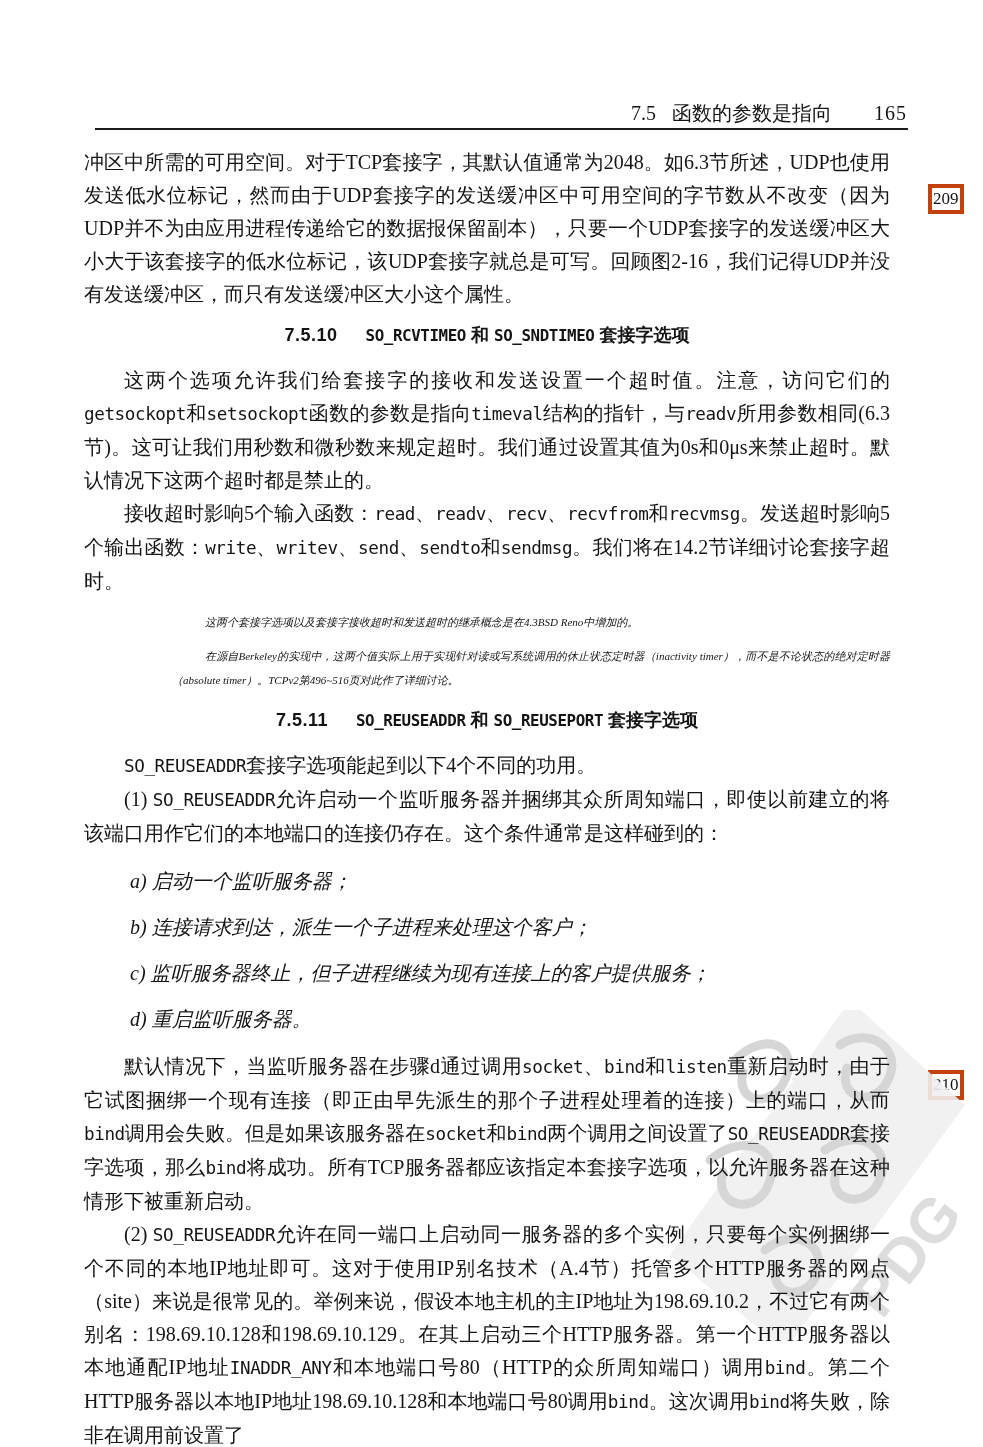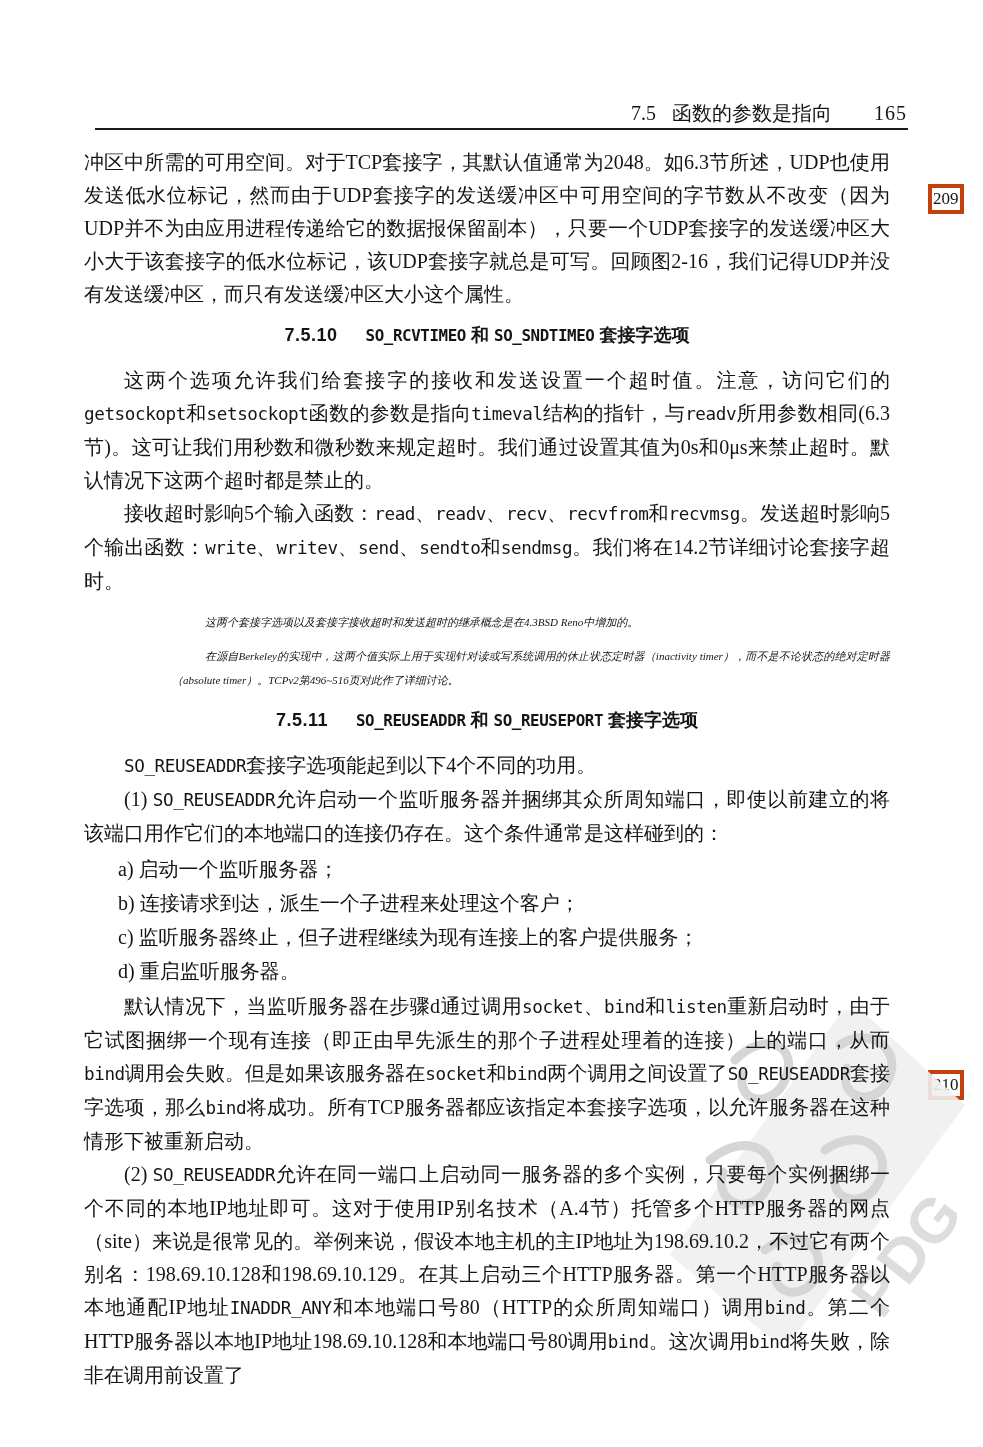--- a/index.html
+++ b/index.html
@@ -36,21 +36,21 @@
     margin:9px 0 13px 0; text-align:center;
   }
   h2 .heading-number { margin-right:28px; letter-spacing:0.5px; }
   .note {
     margin:9px 0 0 88px; font-size:11px; line-height:24.5px;
     font-style:italic; text-indent:3em;
   }
   .note.first { margin-top:12px; }
   .note.last { margin-bottom:12px;font-style:italic; }
   ul.steps { list-style:none; margin:0; padding:0 0 0 30px; line-height:30px; }
-  ul.steps li { margin:4px; }
+  ul.steps li { margin:16px;font-style:italic; }
   
   .margin-marker {
     position:absolute; left:928px; border:4px solid #c2410c;
     padding:0 1px; font-size:17px; line-height:22px; background:#fff;
   }
   .margin-marker.m209 { top:184px; }
   .margin-marker.m210 { top:1070px; }
   
   .watermark {
     position:absolute; left:615px; top:1010px; width:370px; height:330px;

